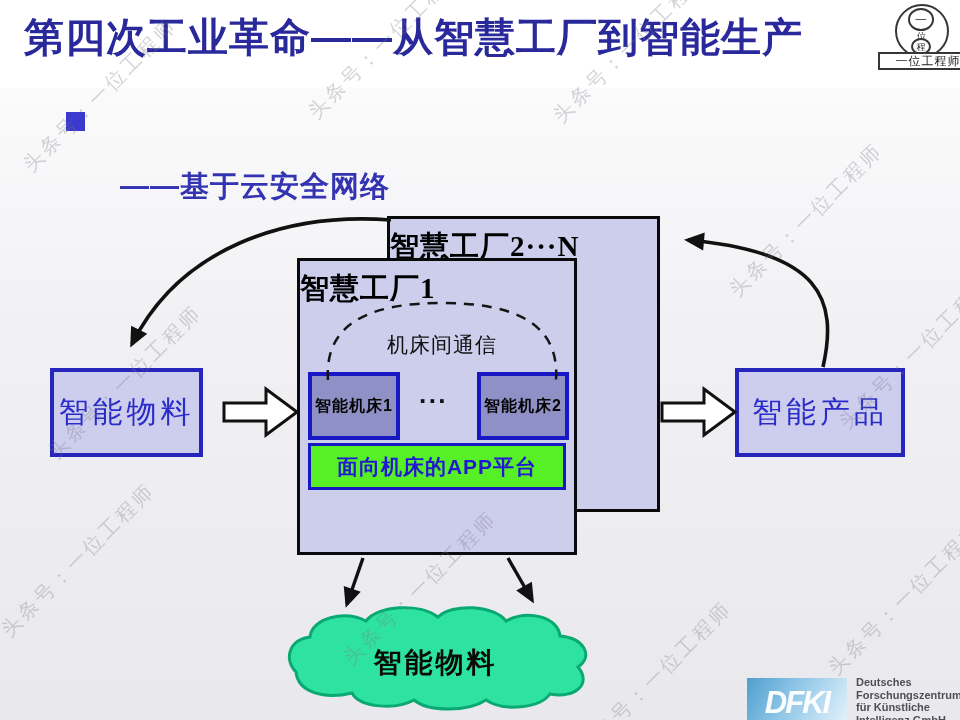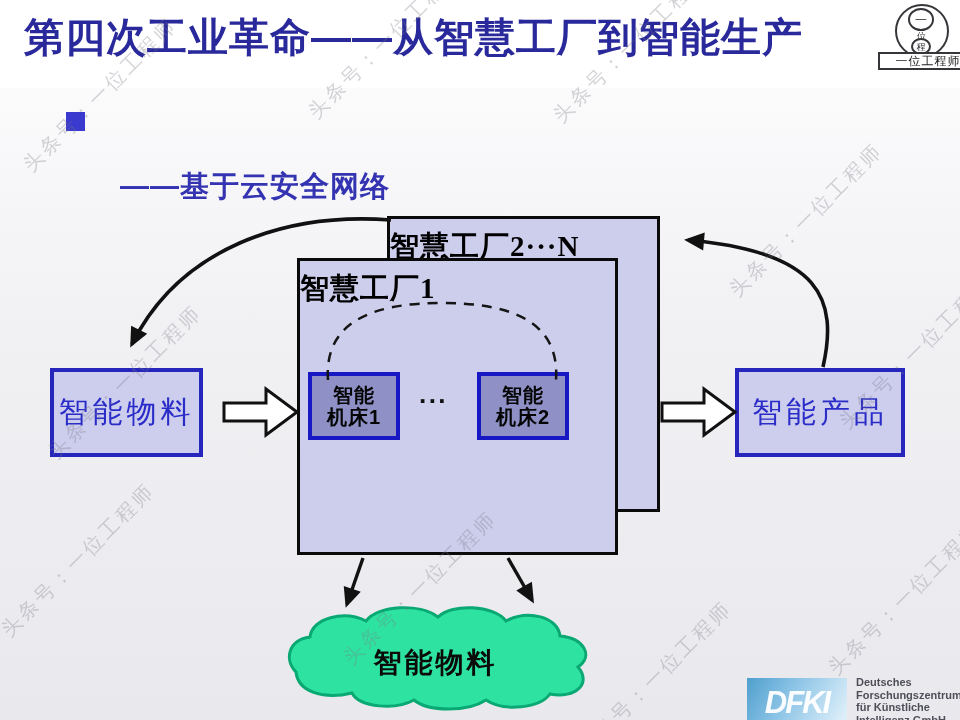--- a/index.html
+++ b/index.html
@@ -23,27 +23,27 @@
   .stamp-bottom{position:absolute;left:911px;top:38px;width:20px;height:17px;border:2px solid #35353a;border-radius:50%;text-align:center;font-size:9px;line-height:14px;color:#222;z-index:4;}
   .stamp-label{position:absolute;left:878px;top:52px;width:100px;height:18px;border:2px solid #35353a;background:#fff;
     font-family:"Liberation Serif",serif;font-size:12px;line-height:15px;text-align:center;letter-spacing:1px;color:#222;z-index:4;}
   
   .bullet{position:absolute;left:66px;top:112px;width:19px;height:19px;background:var(--bullet-blue,#3a3ace);z-index:3;}
   .heading{position:absolute;left:100px;top:96px;font-size:32px;font-weight:800;color:#0c0c0c;letter-spacing:2px;z-index:3;}
   .subheading{position:absolute;left:120px;top:167px;font-size:29px;font-weight:800;color:var(--accent-blue,#3434b2);letter-spacing:1px;z-index:3;}
   
   .factory{position:absolute;background:var(--lavender,#cdcdec);border:3px solid #0a0a0a;}
   .factory-n{left:387px;top:216px;width:273px;height:296px;z-index:1;}
-  .factory-1{left:297px;top:258px;width:321px;height:297px;z-index:2;}
+  .factory-1{left:297px;top:258px;width:280px;height:297px;z-index:2;}
   .factory-title{padding-top:8px;font-family:"Liberation Serif",serif;font-size:29px;font-weight:700;color:#000;letter-spacing:1px;}
   .comm-label{position:absolute;left:337px;top:331px;width:210px;text-align:center;z-index:3;
     font-family:"Liberation Serif",serif;font-size:21px;color:#101010;letter-spacing:1px;}
   .machine{position:absolute;width:92px;height:68px;border:4px solid var(--box-border-blue,#1717c4);background:var(--machine-fill,#8f91c6);
-    display:flex;flex-direction:column;align-items:center;justify-content:center;z-index:3;
-    font-size:20px;font-weight:800;color:#050505;line-height:22px;letter-spacing:1px;}
+    display:flex;flex-direction:row;align-items:center;justify-content:center;z-index:3;
+    font-size:16px;font-weight:800;color:#050505;line-height:22px;letter-spacing:1px;}
   .machine-1{left:308px;top:372px;}
   .machine-2{left:477px;top:372px;}
   .dots{position:absolute;left:419px;top:386px;font-size:26px;font-weight:900;color:#111;z-index:3;letter-spacing:1px;}
   .app-bar{position:absolute;left:308px;top:443px;width:258px;height:47px;border:3px solid var(--box-border-blue,#1717c4);
     background:var(--green,#57ef26);display:flex;align-items:center;justify-content:center;z-index:3;
     font-size:21px;font-weight:800;color:#2317d6;letter-spacing:1px;}
   .cps-label{position:absolute;left:297px;top:514px;width:279px;text-align:center;z-index:3;
     font-size:24px;font-weight:800;color:#1d1dd2;letter-spacing:2px;}
   .io-box{position:absolute;width:153px;height:89px;border:4px solid #2626bc;background:#cdcdee;
     display:flex;align-items:center;justify-content:center;z-index:3;
@@ -81,31 +81,33 @@
 
   <div class="bullet"></div>
   <div class="subheading">——基于云安全网络</div>
 
   <div class="factory factory-n">
     <div class="factory-title">智慧工厂2···N</div>
   </div>
   <div class="factory factory-1">
     <div class="factory-title">智慧工厂1</div>
   </div>
+  <div class="comm-label">机床间通信</div>
 
   <div class="machine machine-1">
     <span>智能</span>
     <span>机床1</span>
   </div>
   <div class="dots">···</div>
   <div class="machine machine-2">
     <span>智能</span>
     <span>机床2</span>
   </div>
 
+  <div class="app-bar">面向机床的APP平台</div>
 
   <div class="io-box material-box">智能物料</div>
   <div class="io-box product-box">智能产品</div>
 
   <svg class="overlay" width="960" height="720" viewBox="0 0 960 720">
     <defs>
       <marker id="ah" markerUnits="userSpaceOnUse" markerWidth="22" markerHeight="20" refX="17" refY="10" orient="auto">
         <path d="M1,1 L21,10 L1,19 Z" fill="#111"></path>
       </marker>
     </defs>

